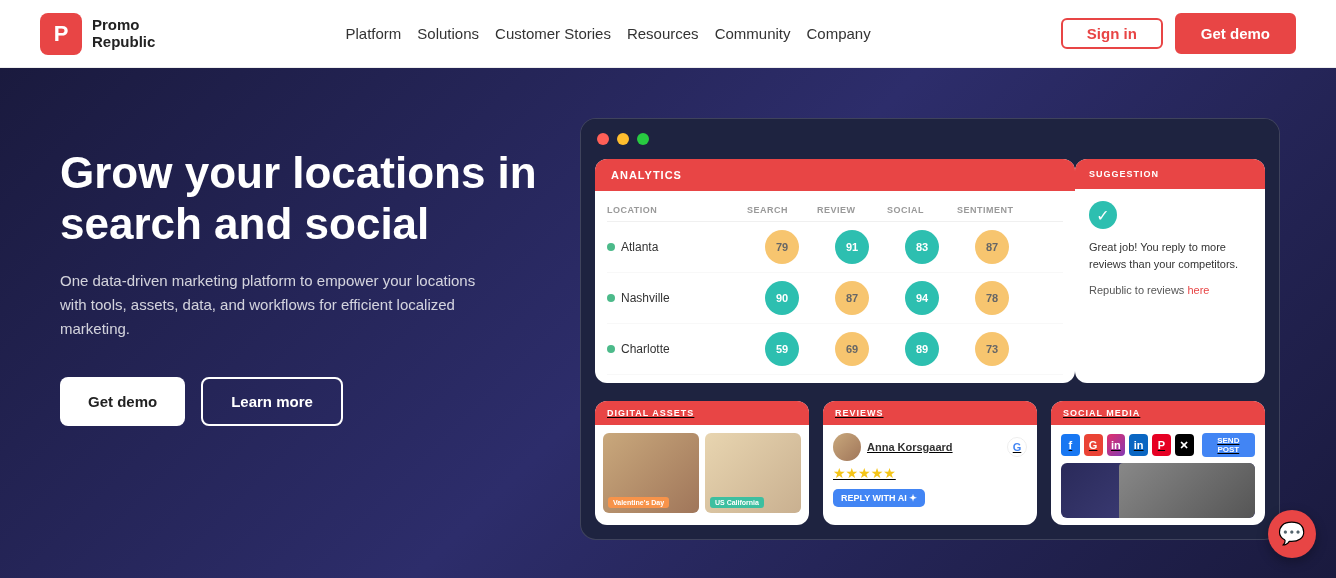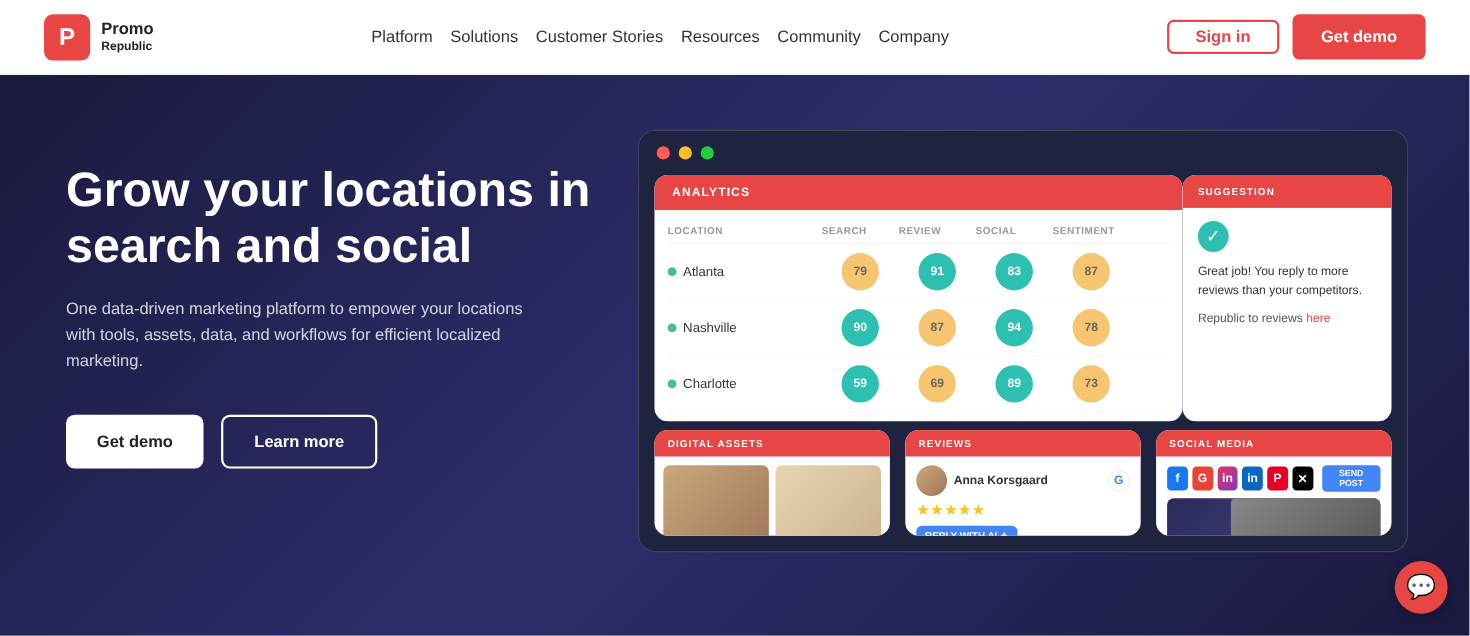--- a/index.html
+++ b/index.html
@@ -34,21 +34,21 @@
       color: white;
       font-weight: 900;
       font-size: 22px;
     }
     .logo-text {
       display: flex;
       flex-direction: column;
       line-height: 1.1;
     }
     .logo-text span:first-child { font-weight: 700; font-size: 15px; color: #222; }
-    .logo-text span:last-child { font-weight: 700; font-size: 11px; color: #222; }
+    .logo-text span:last-child { font-weight: 700; font-size: 15px; color: #222; }
     .nav-links {
       display: flex;
       align-items: center;
       gap: 16px;
       list-style: none;
     }
     .nav-links a {
       text-decoration: none;
       color: #333;
       font-size: 15px;
@@ -156,21 +156,21 @@
       background: #1e2340;
     }
     .dot { width: 12px; height: 12px; border-radius: 50%; }
     .dot-red { background: #ff5f57; }
     .dot-yellow { background: #ffbd2e; }
     .dot-green { background: #28ca41; }
 
     .dashboard-content {
       display: flex;
       gap: 0;
-      padding: 0 14px 8px;
+      padding: 0 14px 18px;
     }
     .analytics-panel {
       flex: 1;
       background: #fff;
       border-radius: 12px;
       overflow: hidden;
     }
     .analytics-header {
       background: #e84545;
       padding: 10px 16px;
@@ -275,21 +275,22 @@
     .bottom-panels {
       display: flex;
       gap: 14px;
       padding: 0 14px 14px;
     }
     .bottom-panel {
       flex: 1;
       background: #fff;
       border-radius: 12px;
       overflow: hidden;
-      height: 96px;
+      height: 124px;
+      text-decoration: underline;
     }
     .bottom-panel-header {
       background: #e84545;
       padding: 7px 12px;
       color: #fff;
       font-size: 9px;
       font-weight: 700;
       letter-spacing: 1px;
       text-transform: uppercase;
     }

